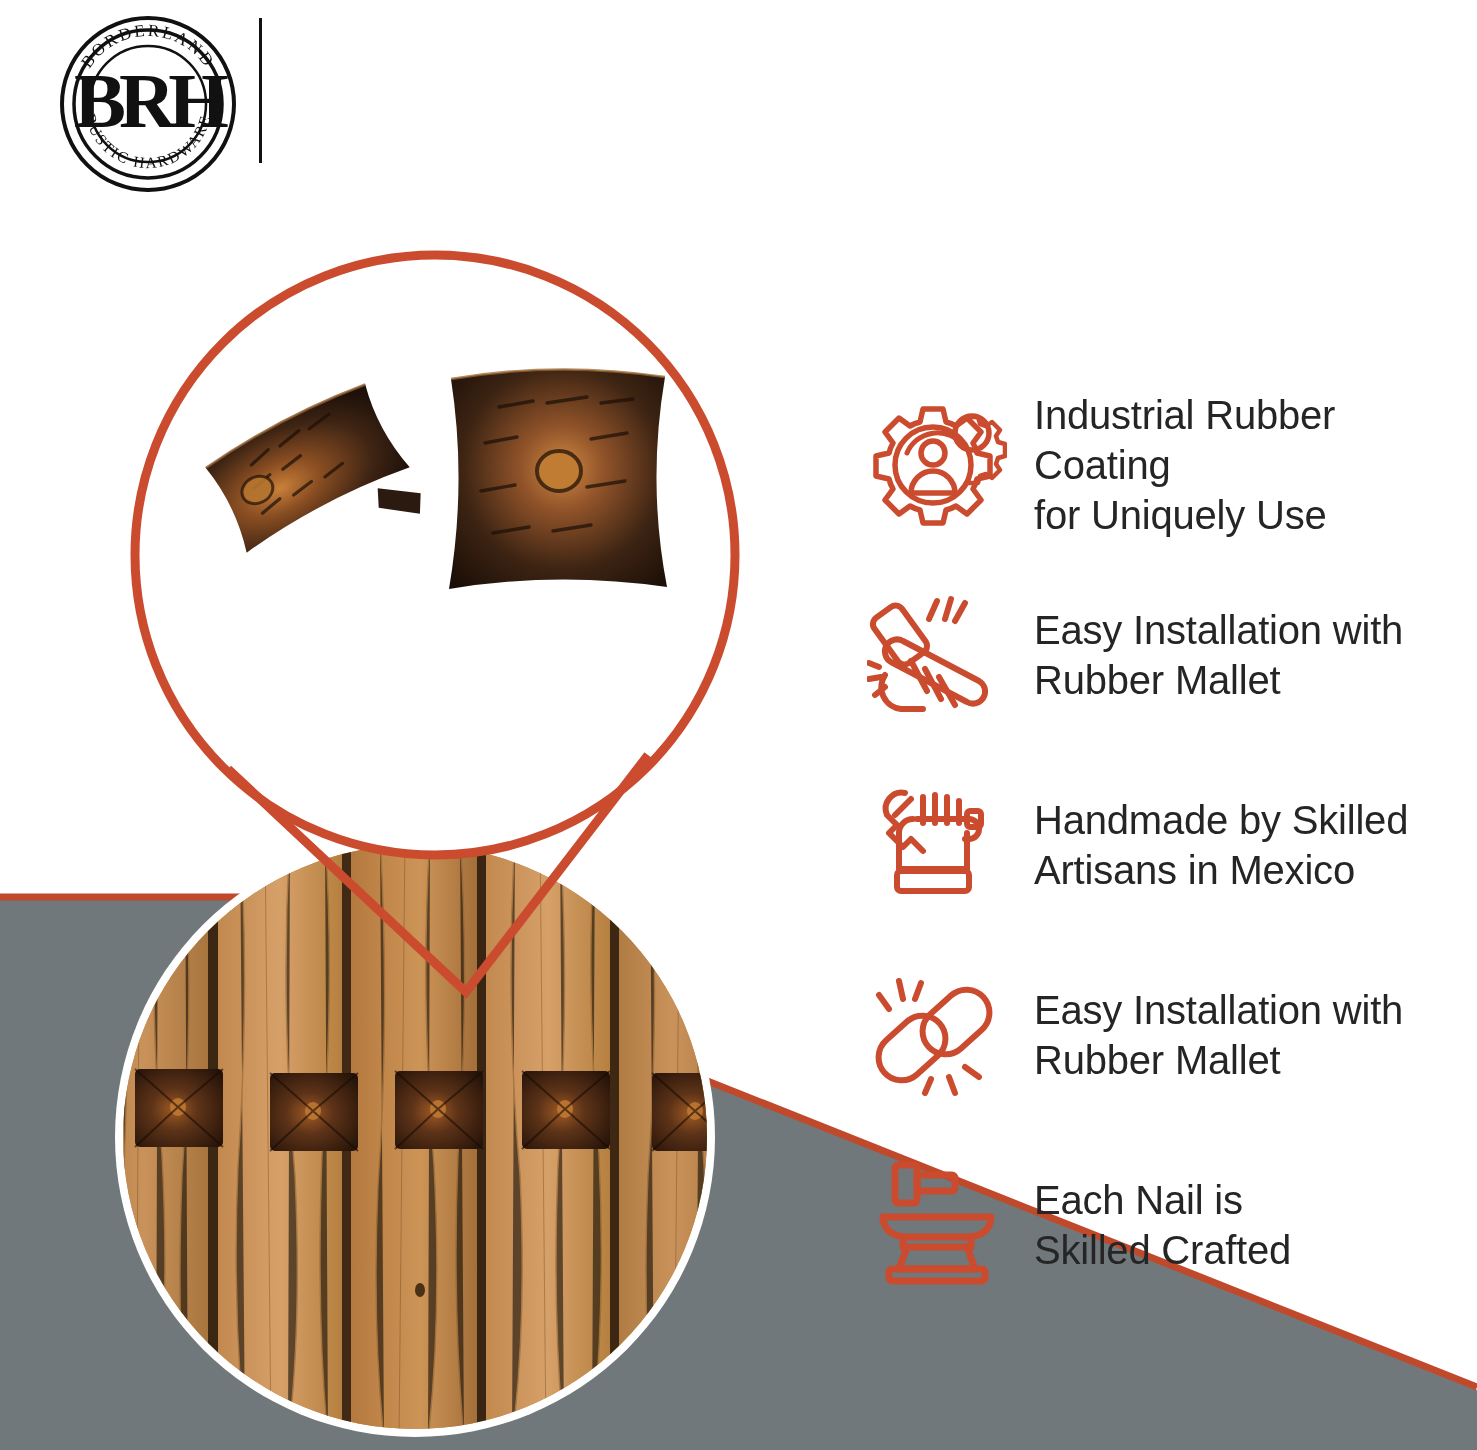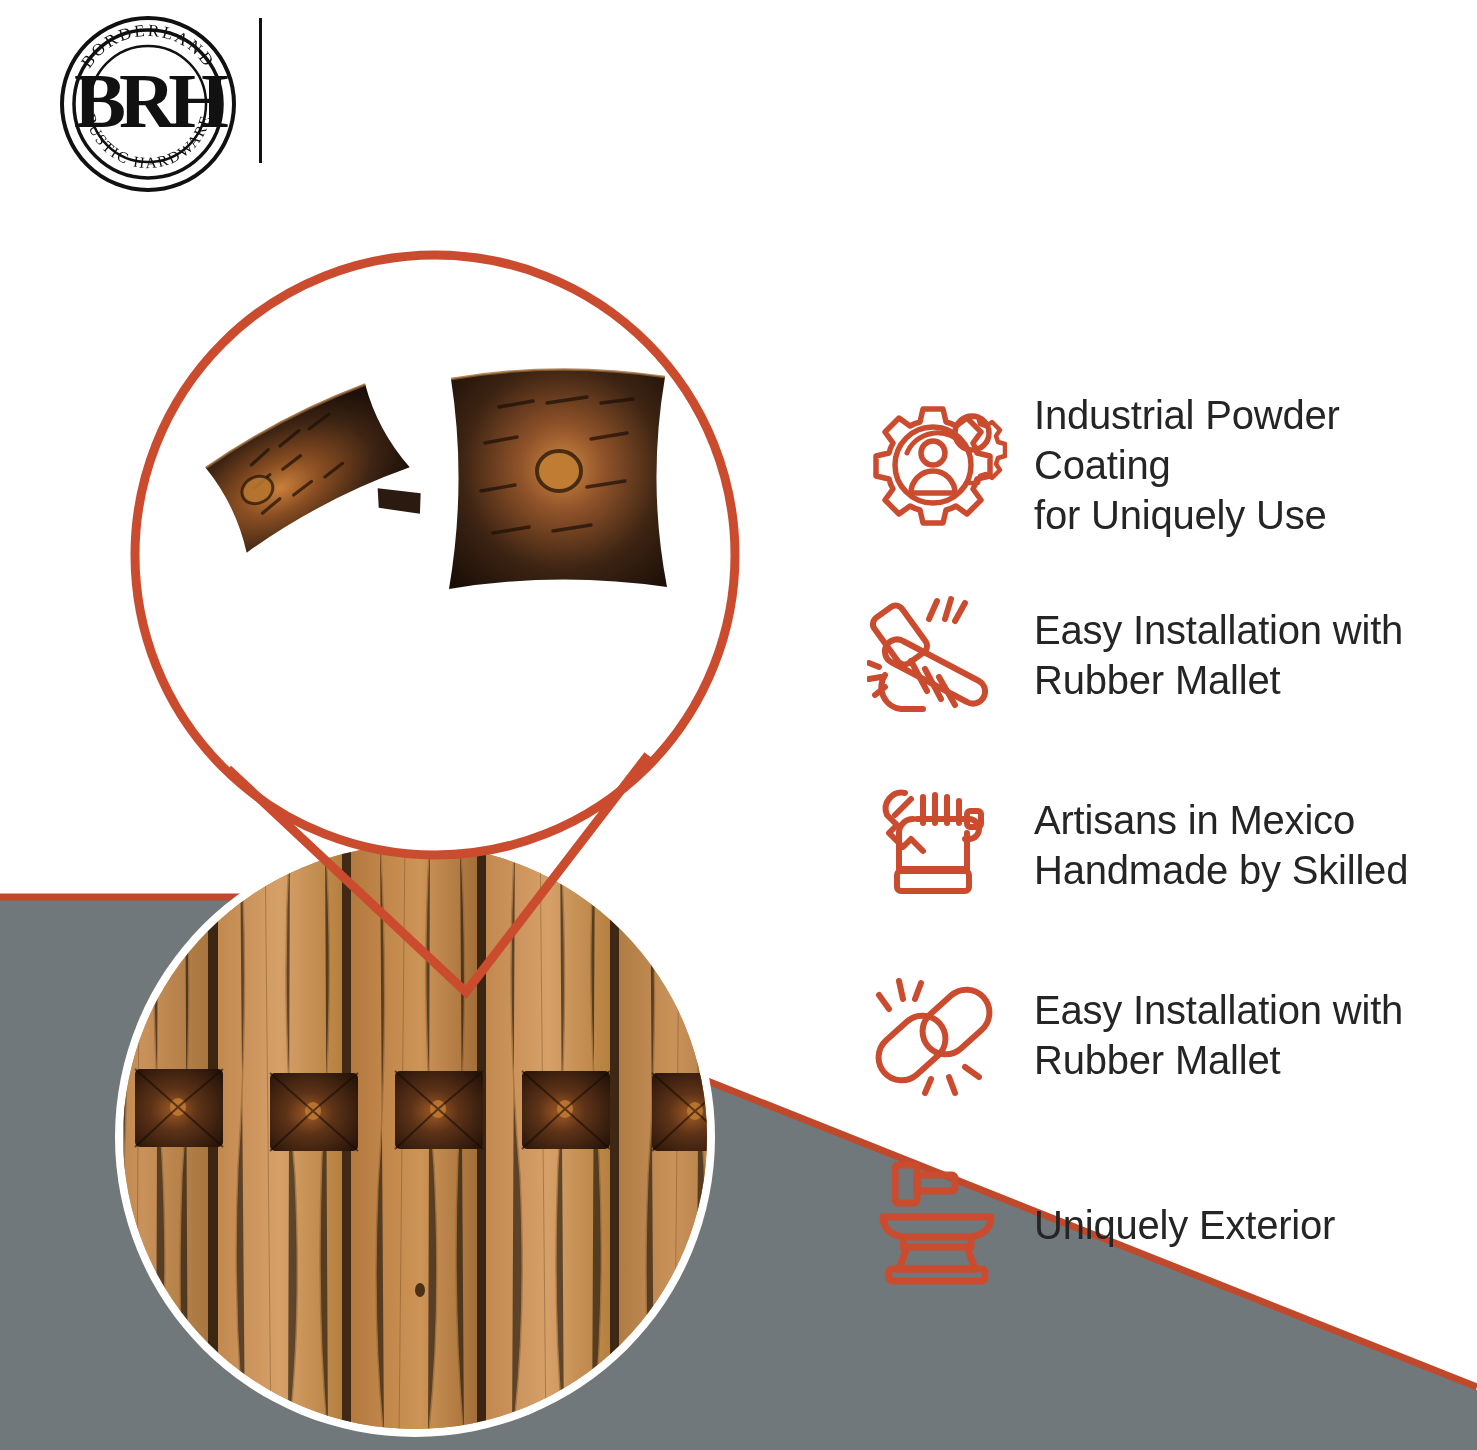--- a/index.html
+++ b/index.html
@@ -267,21 +267,21 @@
           <path d="M56 14 h20 l3 13 a38 38 0 0 1 10 4 l11-8 14 14 -8 11 a38 38 0 0 1 4 10 l13 3 v20 l-13 3 a38 38 0 0 1 -4 10 l8 11 -14 14 -11-8 a38 38 0 0 1 -10 4 l-3 13 h-20 l-3-13 a38 38 0 0 1 -10-4 l-11 8 -14-14 8-11 a38 38 0 0 1 -4-10 l-13-3 v-20 l13-3 a38 38 0 0 1 4-10 l-8-11 14-14 11 8 a38 38 0 0 1 10-4 Z"></path>
           <circle cx="66" cy="70" r="38"></circle>
           <path d="M96 50 a33 33 0 0 0 -56 8" stroke-width="5"></path>
           <circle cx="66" cy="58" r="12"></circle>
           <path d="M44 98 a22 22 0 0 1 44 0 Z"></path>
           <circle cx="105" cy="38" r="17"></circle>
           <path d="M99 22 h12 l2 7 6 2 6-4 8 8 -4 6 2 6 7 2 v12 l-7 2 -2 6 4 6 -8 8 -6-4 -6 2 -2 7 h-12" stroke-width="4.5"></path>
         </svg>
       </div>
       <div class="feat-text">
-        <div>Industrial Powder Coating</div>
+        <div>Industrial Rubber Coating</div>
         <div>for Uniquely Use</div>
       </div>
     </div>
 
     <div class="feature">
       <div class="feat-icon">
         <svg viewBox="0 0 140 140" width="140" height="140" fill="none" stroke="#CB4B2E" stroke-width="6" stroke-linejoin="round" stroke-linecap="round">
           <rect x="16" y="22" width="34" height="56" rx="8" transform="rotate(-36 33 50)"></rect>
           <path d="M36 56 L112 96 a12 12 0 0 1 -12 21 L24 77 a12 12 0 0 1 12 -21 Z"></path>
           <path d="M44 76 L60 106 M58 84 L74 114 M72 92 L88 120"></path>
@@ -302,22 +302,22 @@
           <path d="M38 18 a16 16 0 0 0 -18 22 l10 10 -8 8 14 14 8-8 12 12"></path>
           <path d="M28 40 l16-16"></path>
           <path d="M56 22 v26 M68 20 v28 M80 22 v26 M92 26 v22"></path>
           <path d="M50 44 h52 a10 10 0 0 1 0 20 h-4"></path>
           <path d="M46 44 a14 14 0 0 0 -14 14 v36 h68 V58"></path>
           <rect x="30" y="96" width="72" height="20" rx="4"></rect>
           <rect x="100" y="36" width="14" height="16" rx="3"></rect>
         </svg>
       </div>
       <div class="feat-text">
+        <div>Handmade by Skilled</div>
         <div>Artisans in Mexico</div>
-        <div>Handmade by Skilled</div>
       </div>
     </div>
 
     <div class="feature">
       <div class="feat-icon">
         <svg viewBox="0 0 140 140" width="140" height="140" fill="none" stroke="#CB4B2E" stroke-width="6" stroke-linejoin="round" stroke-linecap="round">
           <rect x="8" y="60" width="74" height="46" rx="23" transform="rotate(-42 45 83)"></rect>
           <rect x="52" y="34" width="74" height="46" rx="23" transform="rotate(-42 89 57)"></rect>
           <path d="M12 30 L22 44 M32 16 L36 34 M54 18 L48 34"></path>
           <path d="M64 114 L58 128 M82 112 L88 128 M98 102 L112 112"></path>
@@ -334,18 +334,19 @@
         <svg viewBox="0 0 140 140" width="140" height="140" fill="none" stroke="#CB4B2E" stroke-width="7" stroke-linejoin="round" stroke-linecap="round">
           <rect x="28" y="10" width="22" height="38" rx="3"></rect>
           <rect x="50" y="20" width="38" height="16" rx="3"></rect>
           <path d="M16 62 h108 a0 0 0 0 1 0 0 c0 14 -12 20 -24 20 h-60 C28 82 16 76 16 62 Z"></path>
           <path d="M36 82 v10 h68 v-10"></path>
           <path d="M40 92 l-8 22 h76 l-8 -22"></path>
           <rect x="22" y="114" width="96" height="12" rx="3"></rect>
         </svg>
       </div>
       <div class="feat-text">
-        <div>Uniquely Exterior</div>
+        <div>Each Nail is</div>
+        <div>Skilled Crafted</div>
       </div>
     </div>
 
   </div>
 </div>
 
 </body></html>

